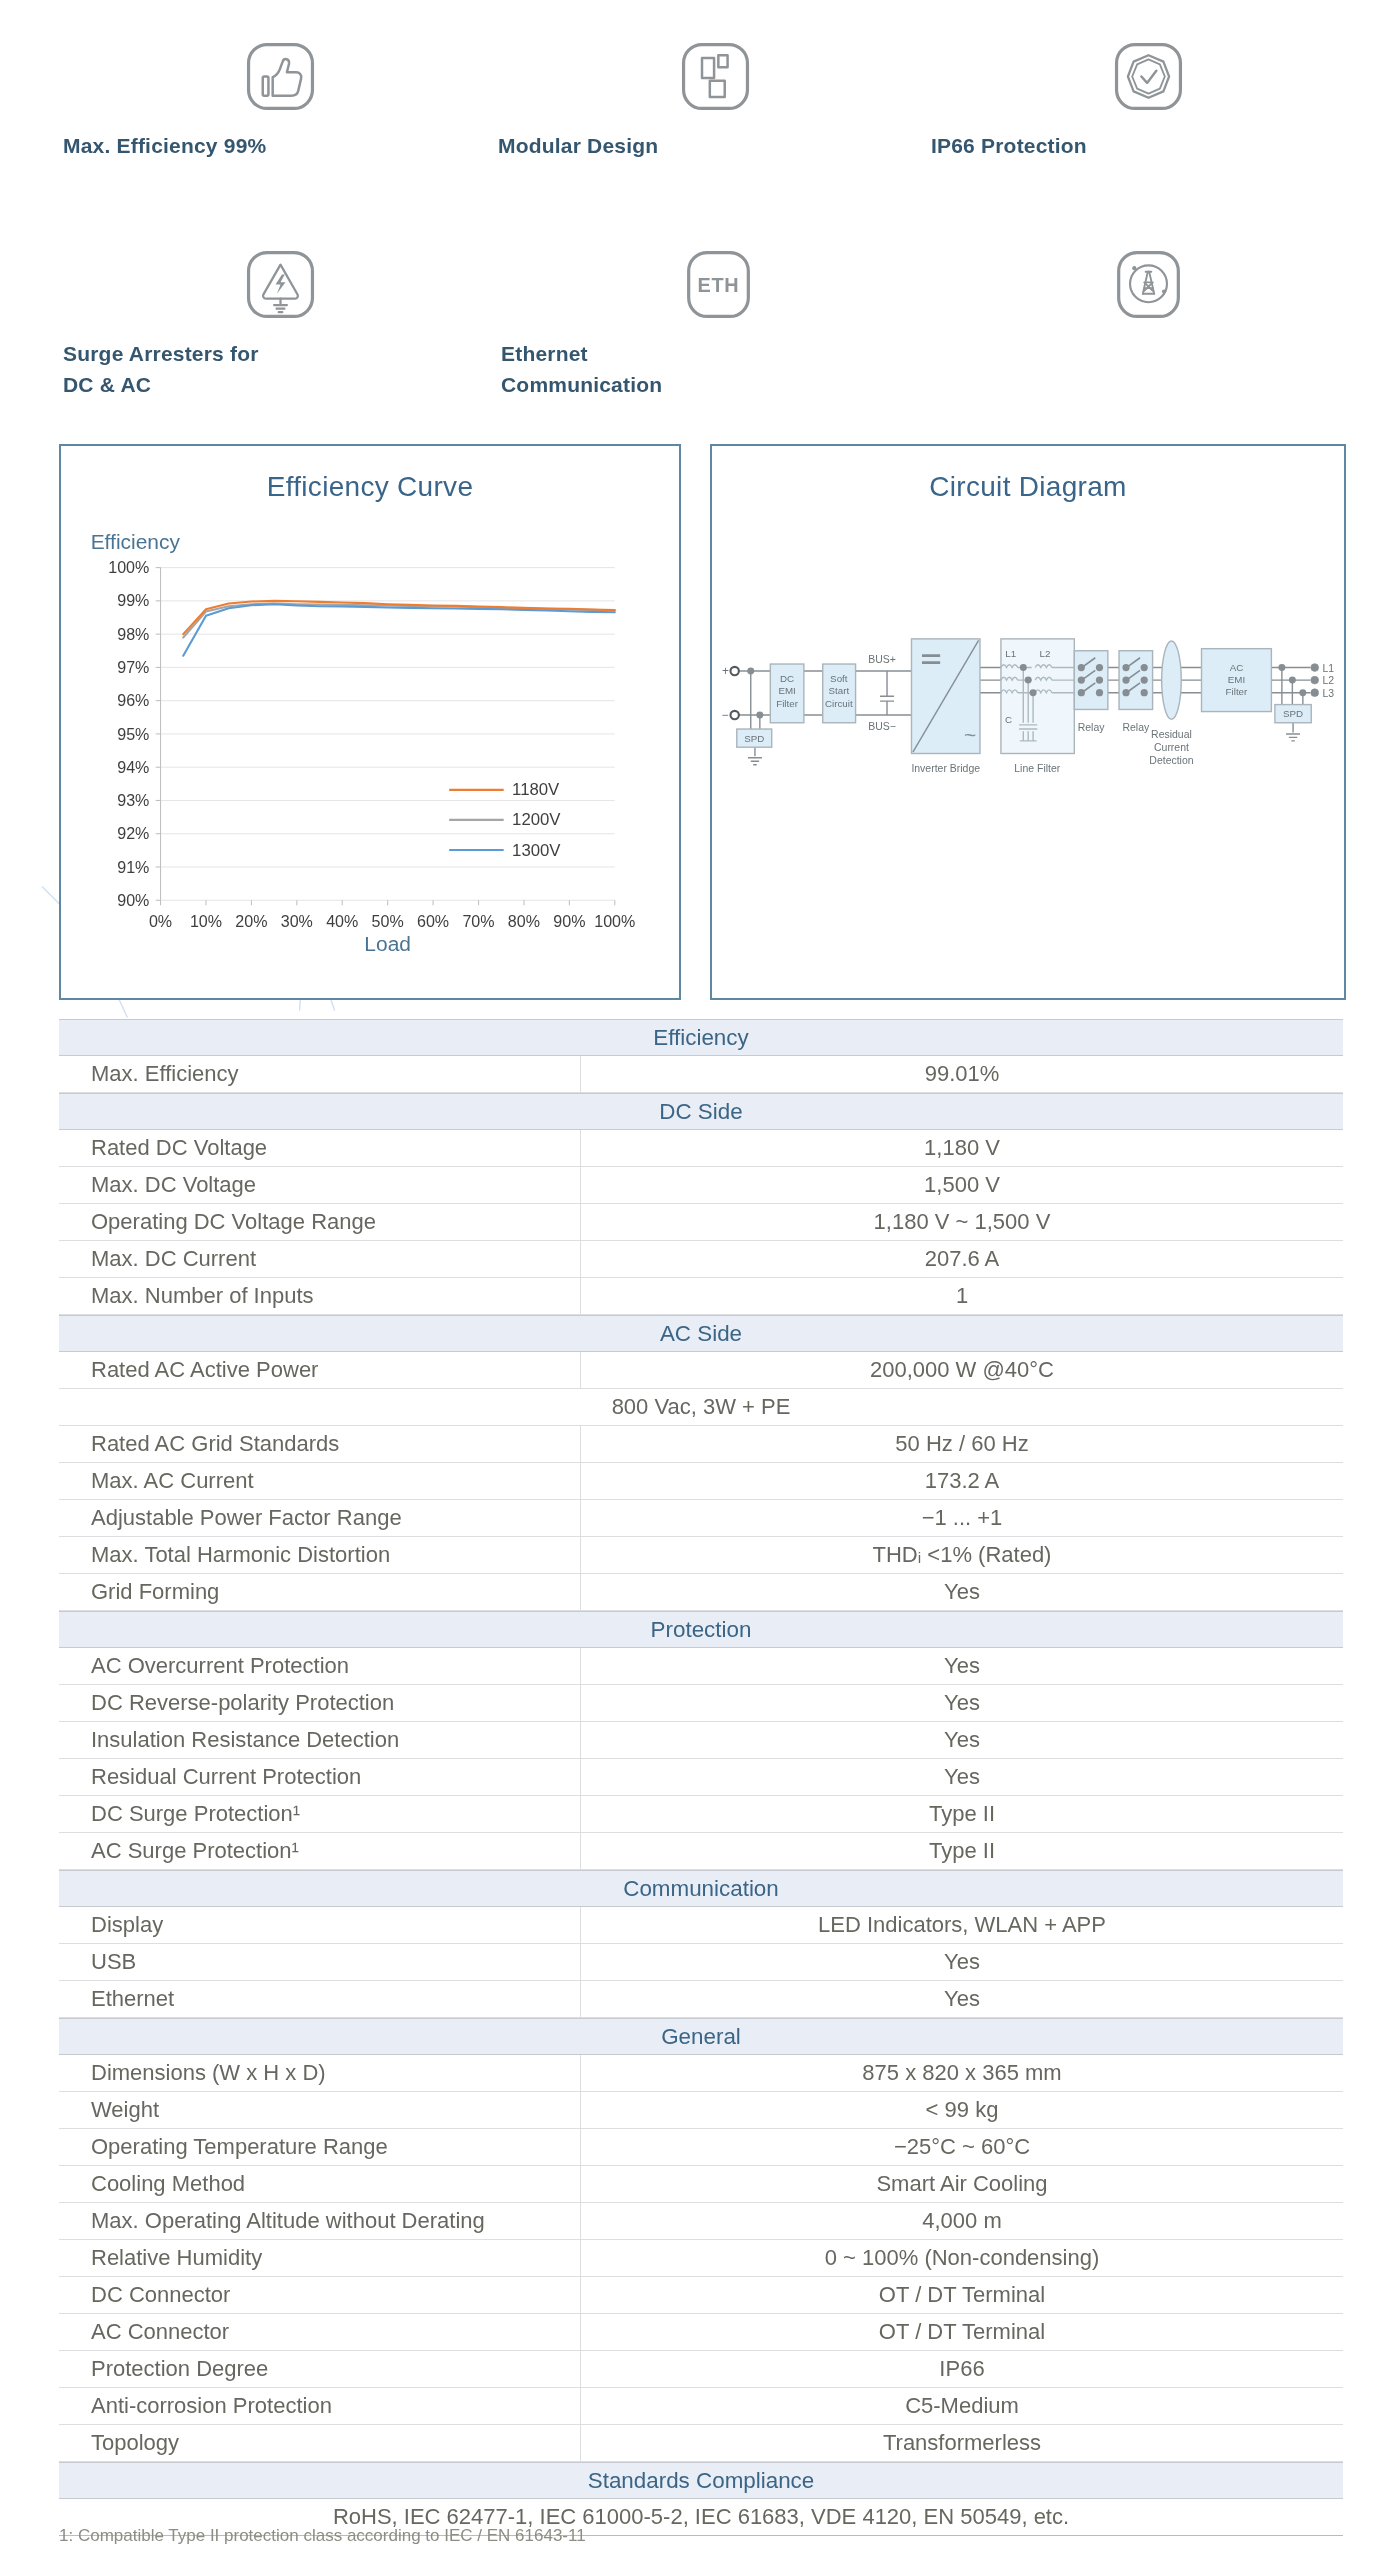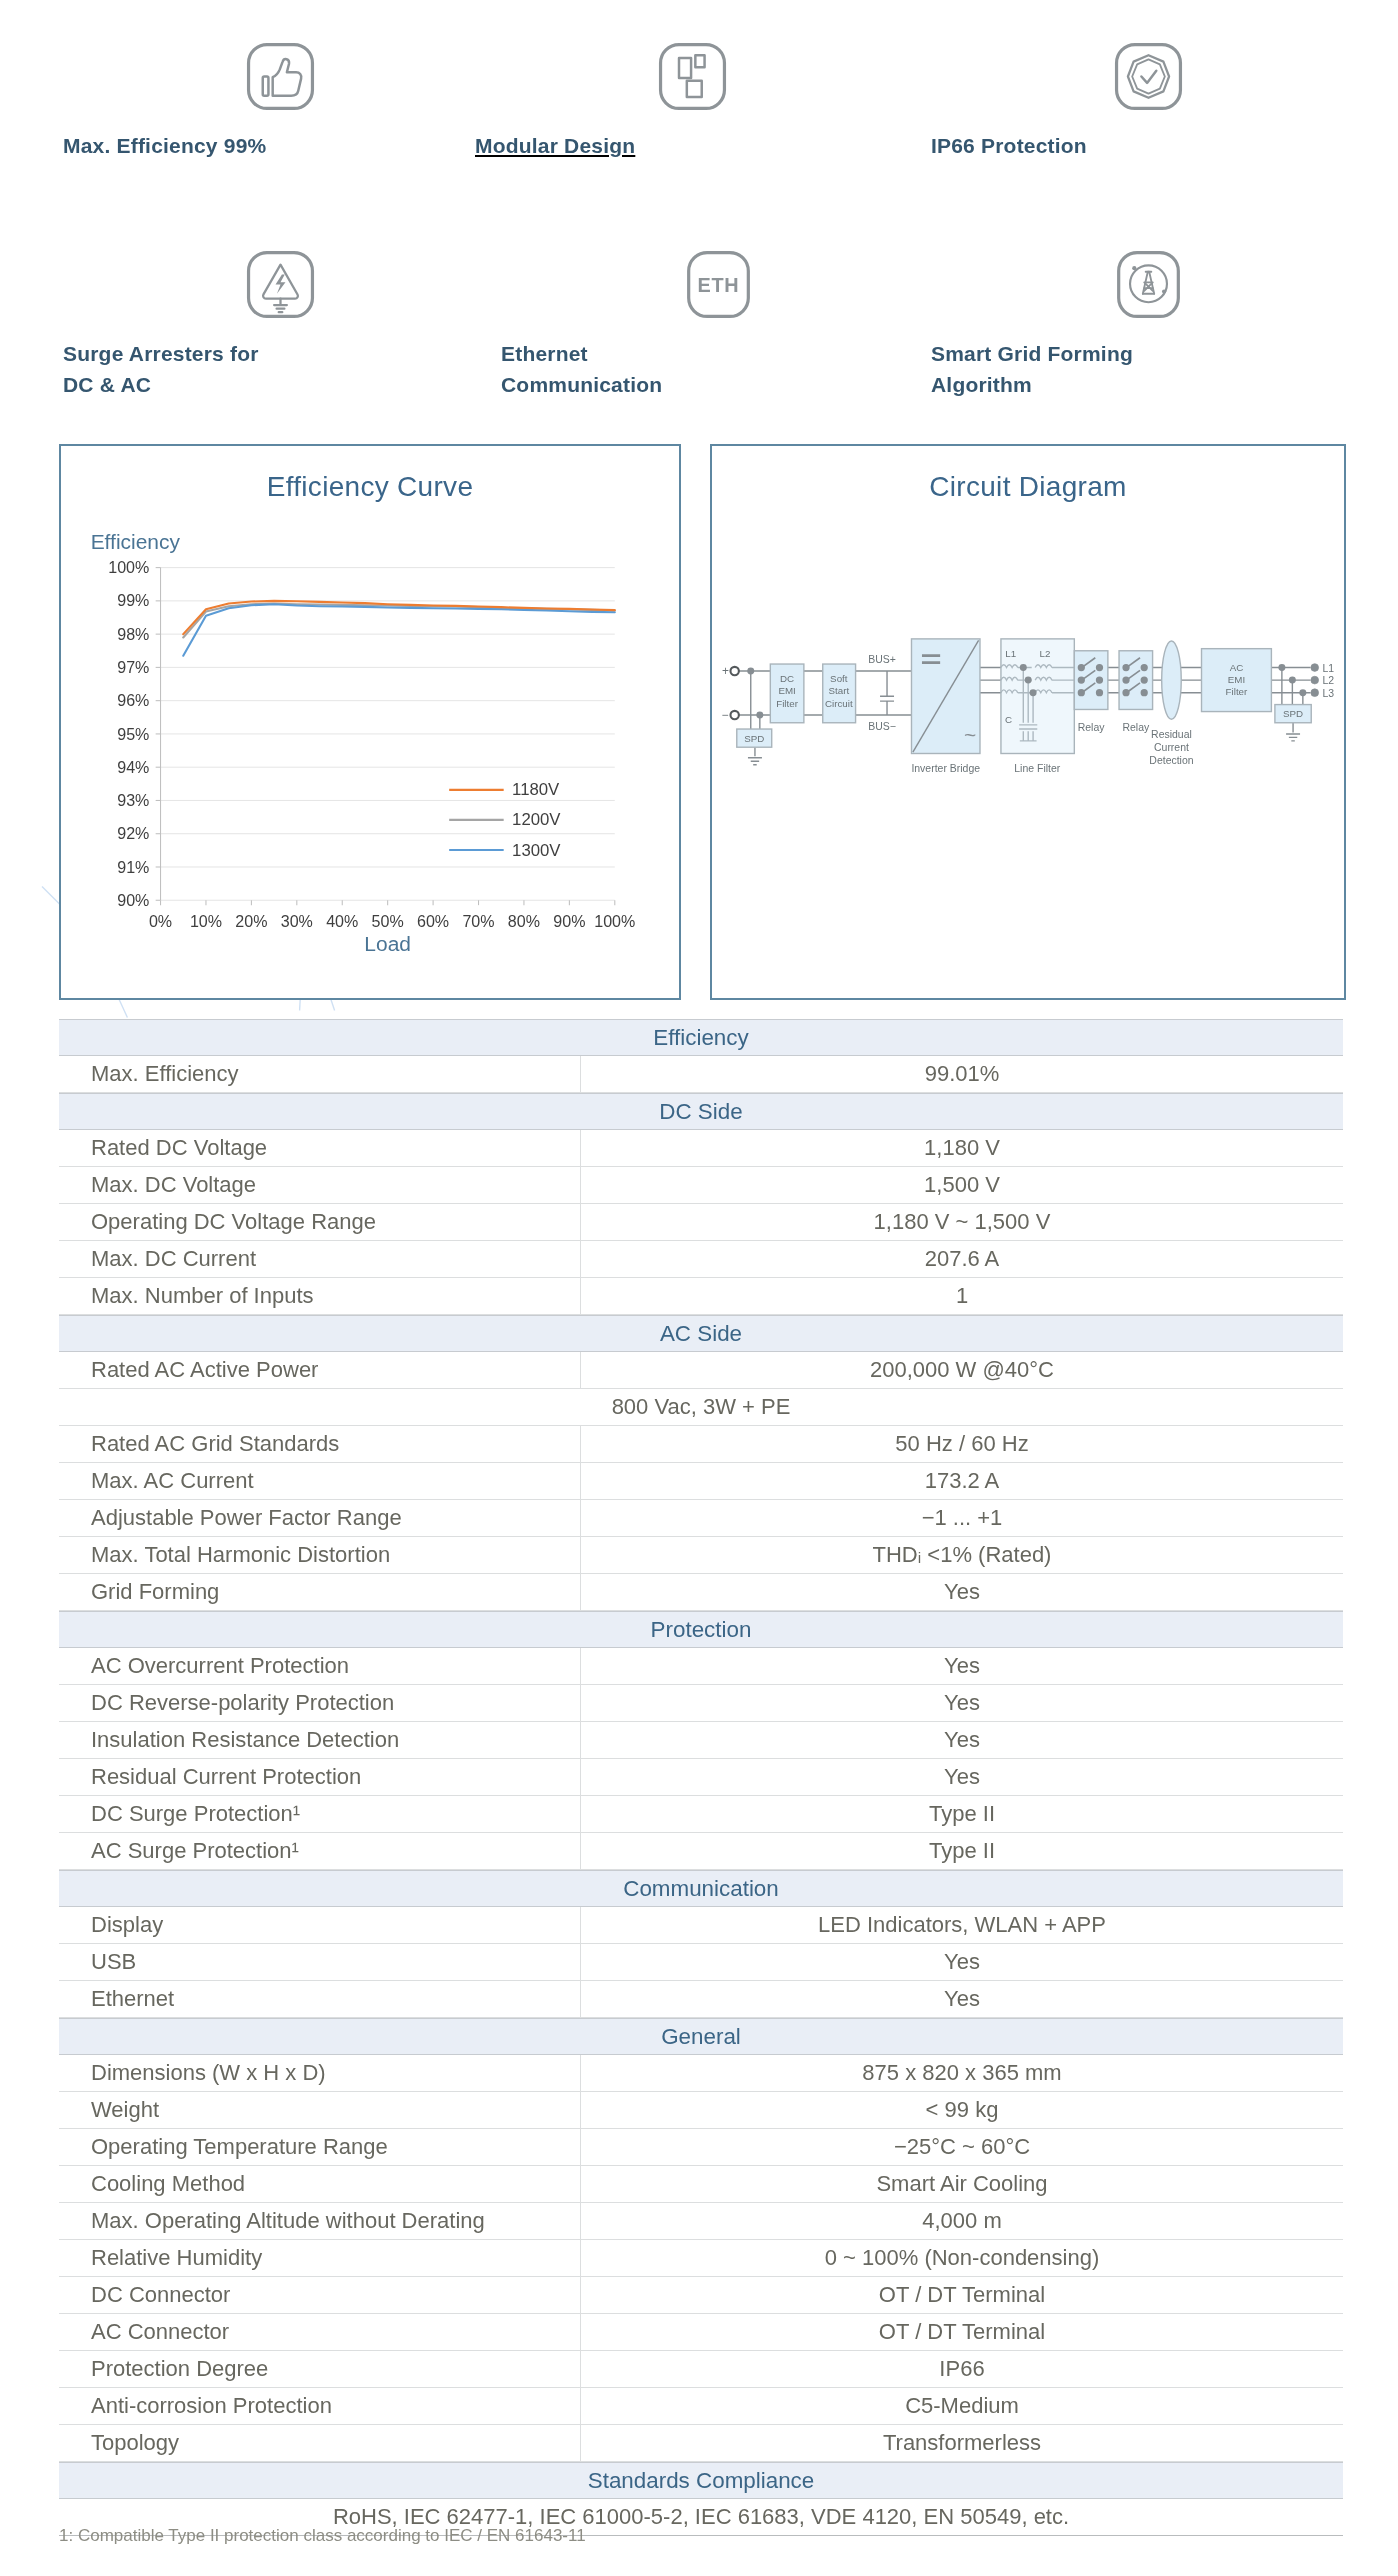--- a/index.html
+++ b/index.html
@@ -66,21 +66,21 @@
     <svg class="ficon" width="71" height="71" viewBox="0 0 100 100">
       <g class="icon-stroke">
         <rect x="5" y="5" width="90" height="90" rx="26"></rect>
         <rect x="25" y="50" width="8" height="27" rx="2" stroke-width="3.5"></rect>
         <path d="M39 77 V51 c5 -2 8 -6 10 -11 l4 -11 c2 -6 10 -4 9 3 l-3 12 h13 c5 0 8 4 7 9 l-4 17 c-1 5 -5 7 -10 7 z" stroke-width="3.5"></path>
       </g>
     </svg>
     <div class="feature-label">Max. Efficiency 99%</div>
   </div>
 
-  <div class="feature-cell" style="left:475px;top:41px;text-decoration:underline;">
+  <div class="feature-cell" style="left:498px;top:41px;">
     <svg class="ficon" width="71" height="71" viewBox="0 0 100 100">
       <g class="icon-stroke">
         <rect x="5" y="5" width="90" height="90" rx="26"></rect>
         <rect x="31" y="24" width="17" height="28" stroke-width="3.5"></rect>
         <rect x="54" y="20" width="13" height="17" stroke-width="3.5"></rect>
         <rect x="42" y="56" width="21" height="23" stroke-width="3.5"></rect>
       </g>
     </svg>
     <div class="feature-label">Modular Design</div>
   </div>
@@ -128,22 +128,20 @@
         <circle cx="50" cy="49" r="26" stroke-width="3"></circle>
         <g stroke-width="2.6">
           <path d="M42 63 L49 32 h2 L58 63"></path>
           <path d="M42 63 h16 M44 55 h12 M45.5 47 h9 M46 32 h8"></path>
           <path d="M44 47 l12 12 M56 47 l-12 12"></path>
         </g>
       </g>
       <circle cx="30" cy="27" r="3" fill="#8E9498"></circle>
       <circle cx="72" cy="60" r="3" fill="#8E9498"></circle>
     </svg>
-    <div class="feature-label">Smart Grid Forming
-Algorithm</div>
   </div>
 
   <div class="panel" id="panel-efficiency">
     <div class="panel-title">Efficiency Curve</div>
     <div id="chart-holder"><svg width="617" height="550" viewBox="0 0 882 787">
           <line x1="142" y1="174" x2="792" y2="174" stroke="#D9D9D9" stroke-width="1"></line>
           <line x1="135" y1="174" x2="142" y2="174" stroke="#BFBFBF" stroke-width="1.5"></line>
           <text x="126" y="182" text-anchor="end" font-size="23" fill="#3F3F3F">100%</text>
           <line x1="142" y1="221.6" x2="792" y2="221.6" stroke="#D9D9D9" stroke-width="1"></line>
           <line x1="135" y1="221.6" x2="142" y2="221.6" stroke="#BFBFBF" stroke-width="1.5"></line>

